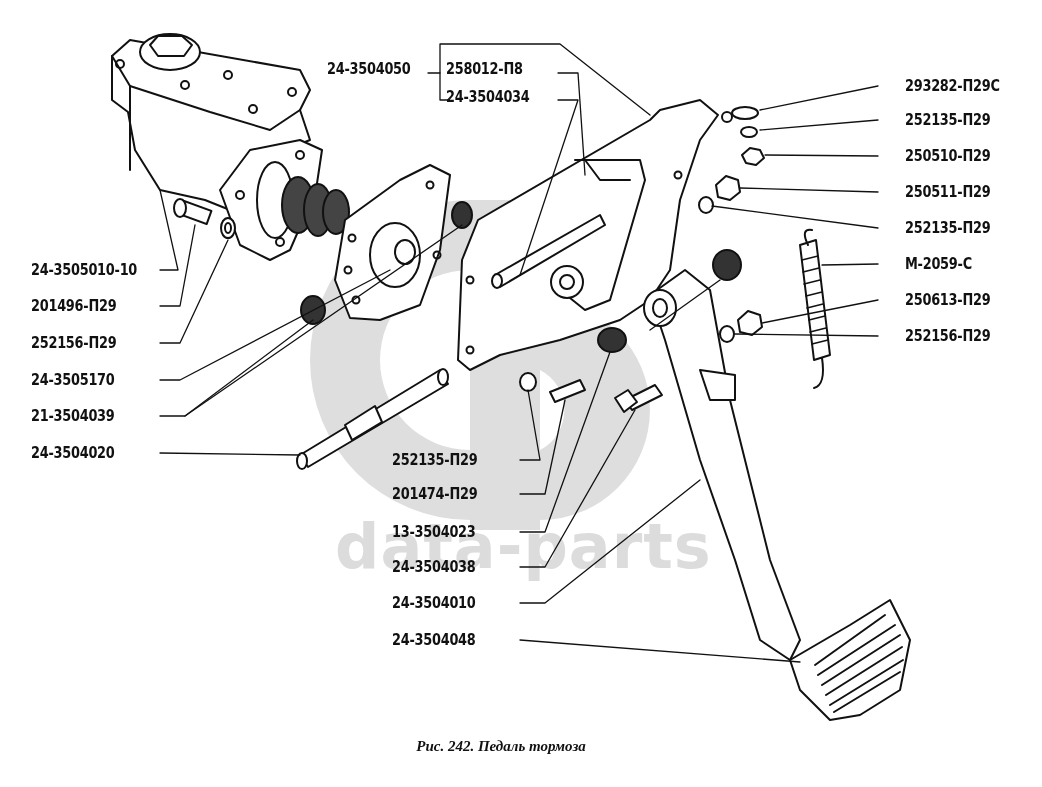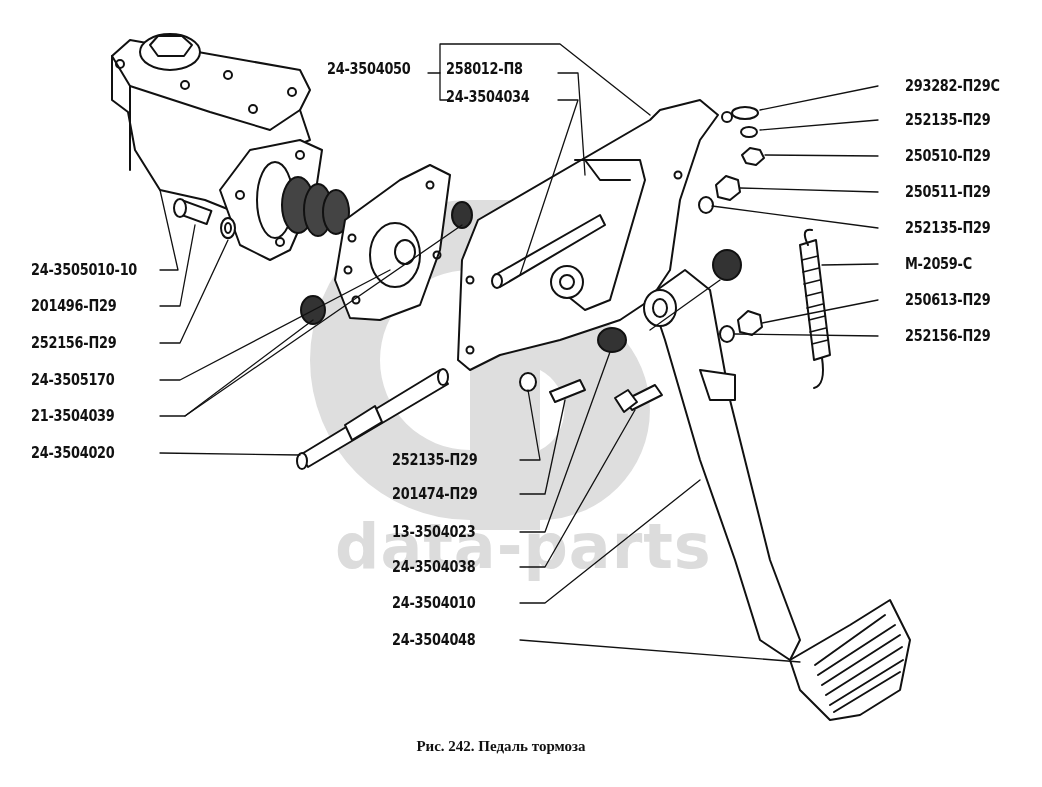--- a/index.html
+++ b/index.html
@@ -1,19 +1,19 @@
 <!DOCTYPE html>
 <html><head>
 <meta charset="utf-8">
 <style>
   html,body{margin:0;padding:0;background:#ffffff;}
   body{width:1042px;height:787px;position:relative;overflow:hidden;font-family:"DejaVu Sans Condensed","DejaVu Sans",sans-serif;}
   #stage{position:absolute;left:0;top:0;width:1042px;height:787px;}
   .lbl{position:absolute;font-family:"DejaVu Sans",sans-serif;font-weight:bold;font-size:15px;letter-spacing:-0.3px;color:#111;white-space:nowrap;line-height:1;transform:scaleX(0.86);transform-origin:left center;}
-  .caption{position:absolute;left:0;width:1002px;top:738px;text-align:center;font-family:"Liberation Serif","DejaVu Serif",serif;font-weight:bold;font-size:15px;color:#111;}
+  .caption{position:absolute;left:0;width:1002px;top:738px;text-align:center;font-family:"Liberation Serif","DejaVu Serif",serif;font-weight:bold;font-size:15px;color:#111;font-style:italic;}
   .wm-text{position:absolute;left:335px;top:510px;font-family:"DejaVu Sans",sans-serif;font-weight:bold;font-size:62px;color:#dcdcdc;letter-spacing:1px;text-align:right;}
   svg{position:absolute;left:0;top:0;}
 </style>
 </head>
 <body>
 
 <div id="stage">
 
   <svg width="1042" height="787">
     <g fill="#dedede">

